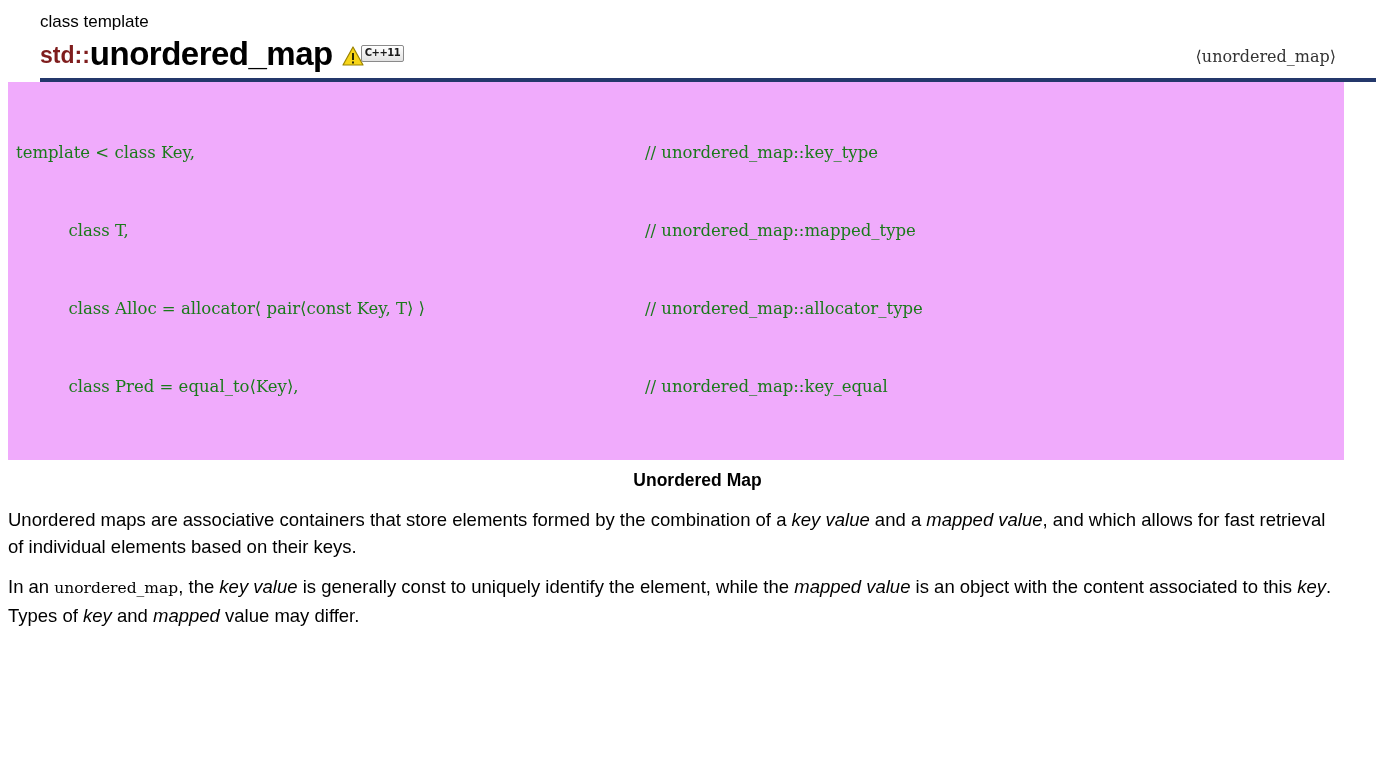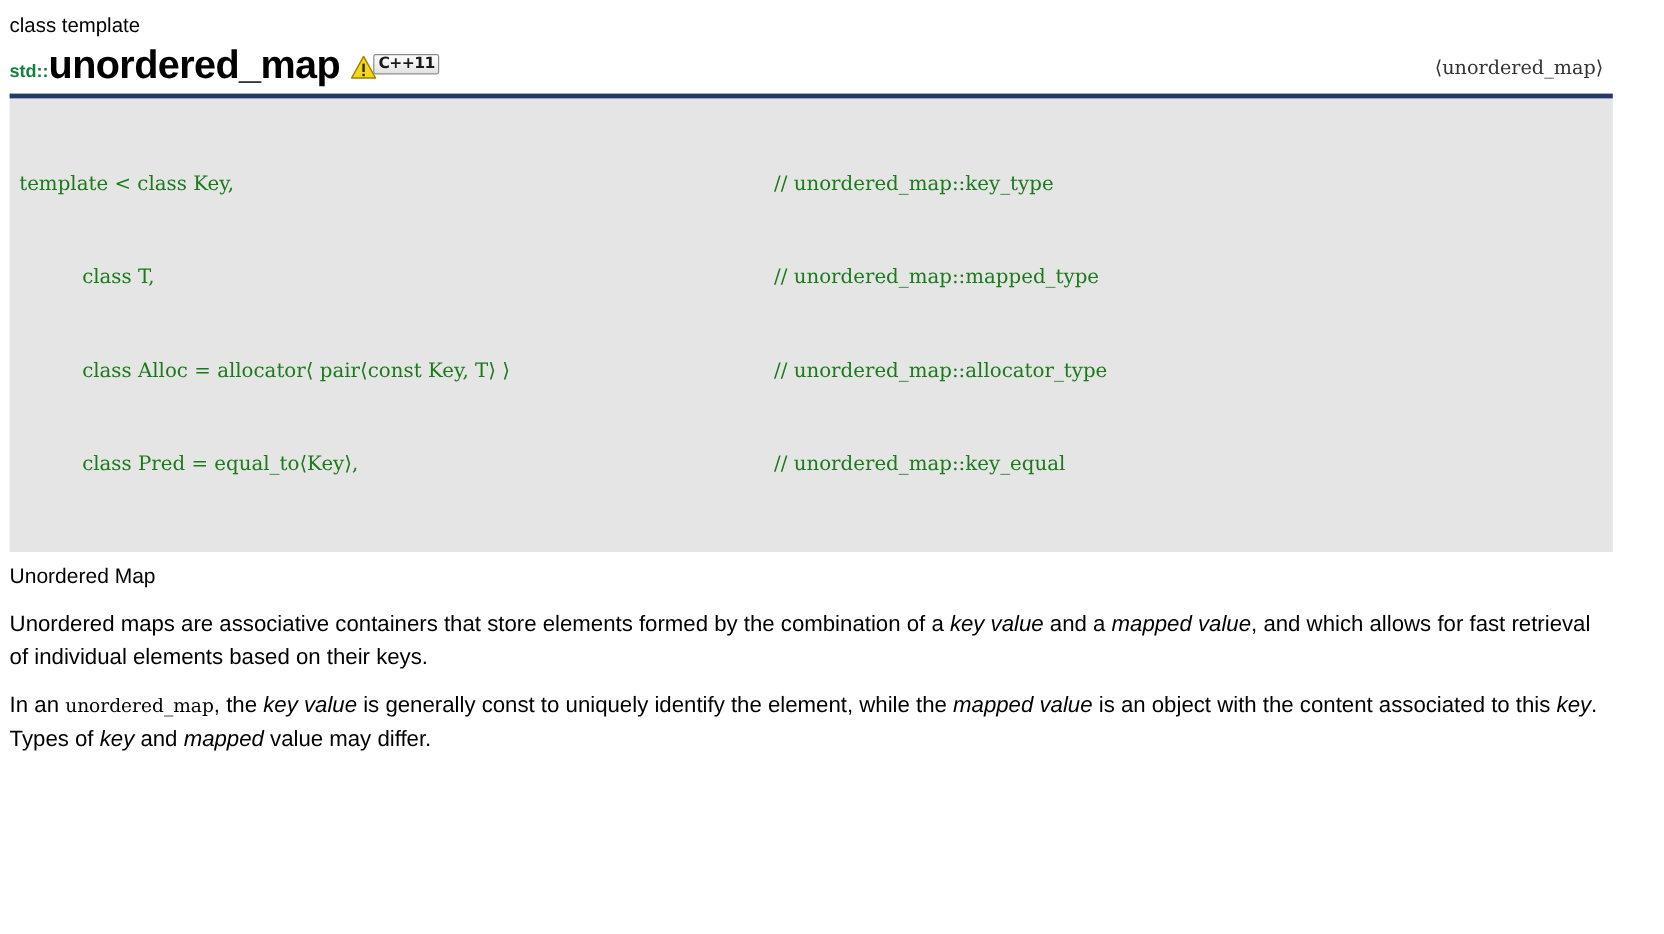--- a/index.html
+++ b/index.html
@@ -16,37 +16,38 @@
   }
 
   .page {
     padding: 10px 0 0 8px;
     box-sizing: border-box;
   }
 
   
   .header-block {
     position: relative;
+    margin-left: 32px;
   }
   .kicker {
     font-size: 17px;
     line-height: 23px;
     color: #000;
     font-weight: normal;
   }
   .title-row {
     display: flex;
     align-items: flex-end;
     margin-top: 4px;
     position: relative;
   }
   .title-ns {
-    font-size: 15px;
-    font-weight: bold;
-    color: #15803d;
+    font-size: 23px;
+    font-weight: bold;
+    color: #7f1d1d;
     letter-spacing: 0px;
     line-height: 1;
     padding-bottom: 3px;
   }
   .title-name {
     font-size: 33px;
     font-weight: bold;
     color: #000;
     line-height: 1;
     letter-spacing: -0.5px;
@@ -69,21 +70,21 @@
     align-items: center;
     justify-content: center;
     height: 17px;
     min-width: 40px;
     padding: 0 3px;
     box-sizing: border-box;
     background: linear-gradient(#ffffff, #e2e2e2);
     border: 1px solid #8a8a8a;
     border-radius: 2px;
     font-family: "DejaVu Sans", sans-serif;
-    font-size: 13px;
+    font-size: 10px;
     font-weight: bold;
     color: #1a1a1a;
     line-height: 1;
     letter-spacing: -0.5px;
     margin-left: -4px;
     position: relative;
     top: -3px;
   }
   .header-right {
     position: absolute;
@@ -97,21 +98,21 @@
 
   .rule {
     height: 4px;
     background: #24386b;
     margin-top: 8px;
     width: 1336px;
   }
 
   
   .codeblock {
-    background: #e5e5e5;
+    background: #f0abfc;
     width: 1336px;
     box-sizing: border-box;
     padding: 6px 0 8px 8px;
     font-family: "DejaVu Serif", serif;
     font-size: 16.5px;
     line-height: 26px;
     color: #1a6b1a;
     white-space: pre;
   }
   .code-line {
@@ -124,24 +125,25 @@
     white-space: pre;
   }
   .code-comment {
     color: #1a7a1a;
     white-space: pre;
   }
 
   
   .section-title {
     font-size: 17.5px;
-    font-weight: normal;
+    font-weight: bold;
     color: #000;
     margin: 8px 0 0 0;
     line-height: 24px;
+    text-align: center;
   }
   p.para {
     font-size: 18.5px;
     line-height: 27px;
     margin: 13px 0 0 0;
     color: #000;
     max-width: 1330px;
   }
   p.para.first { margin-top: 14px; }
   em { }

